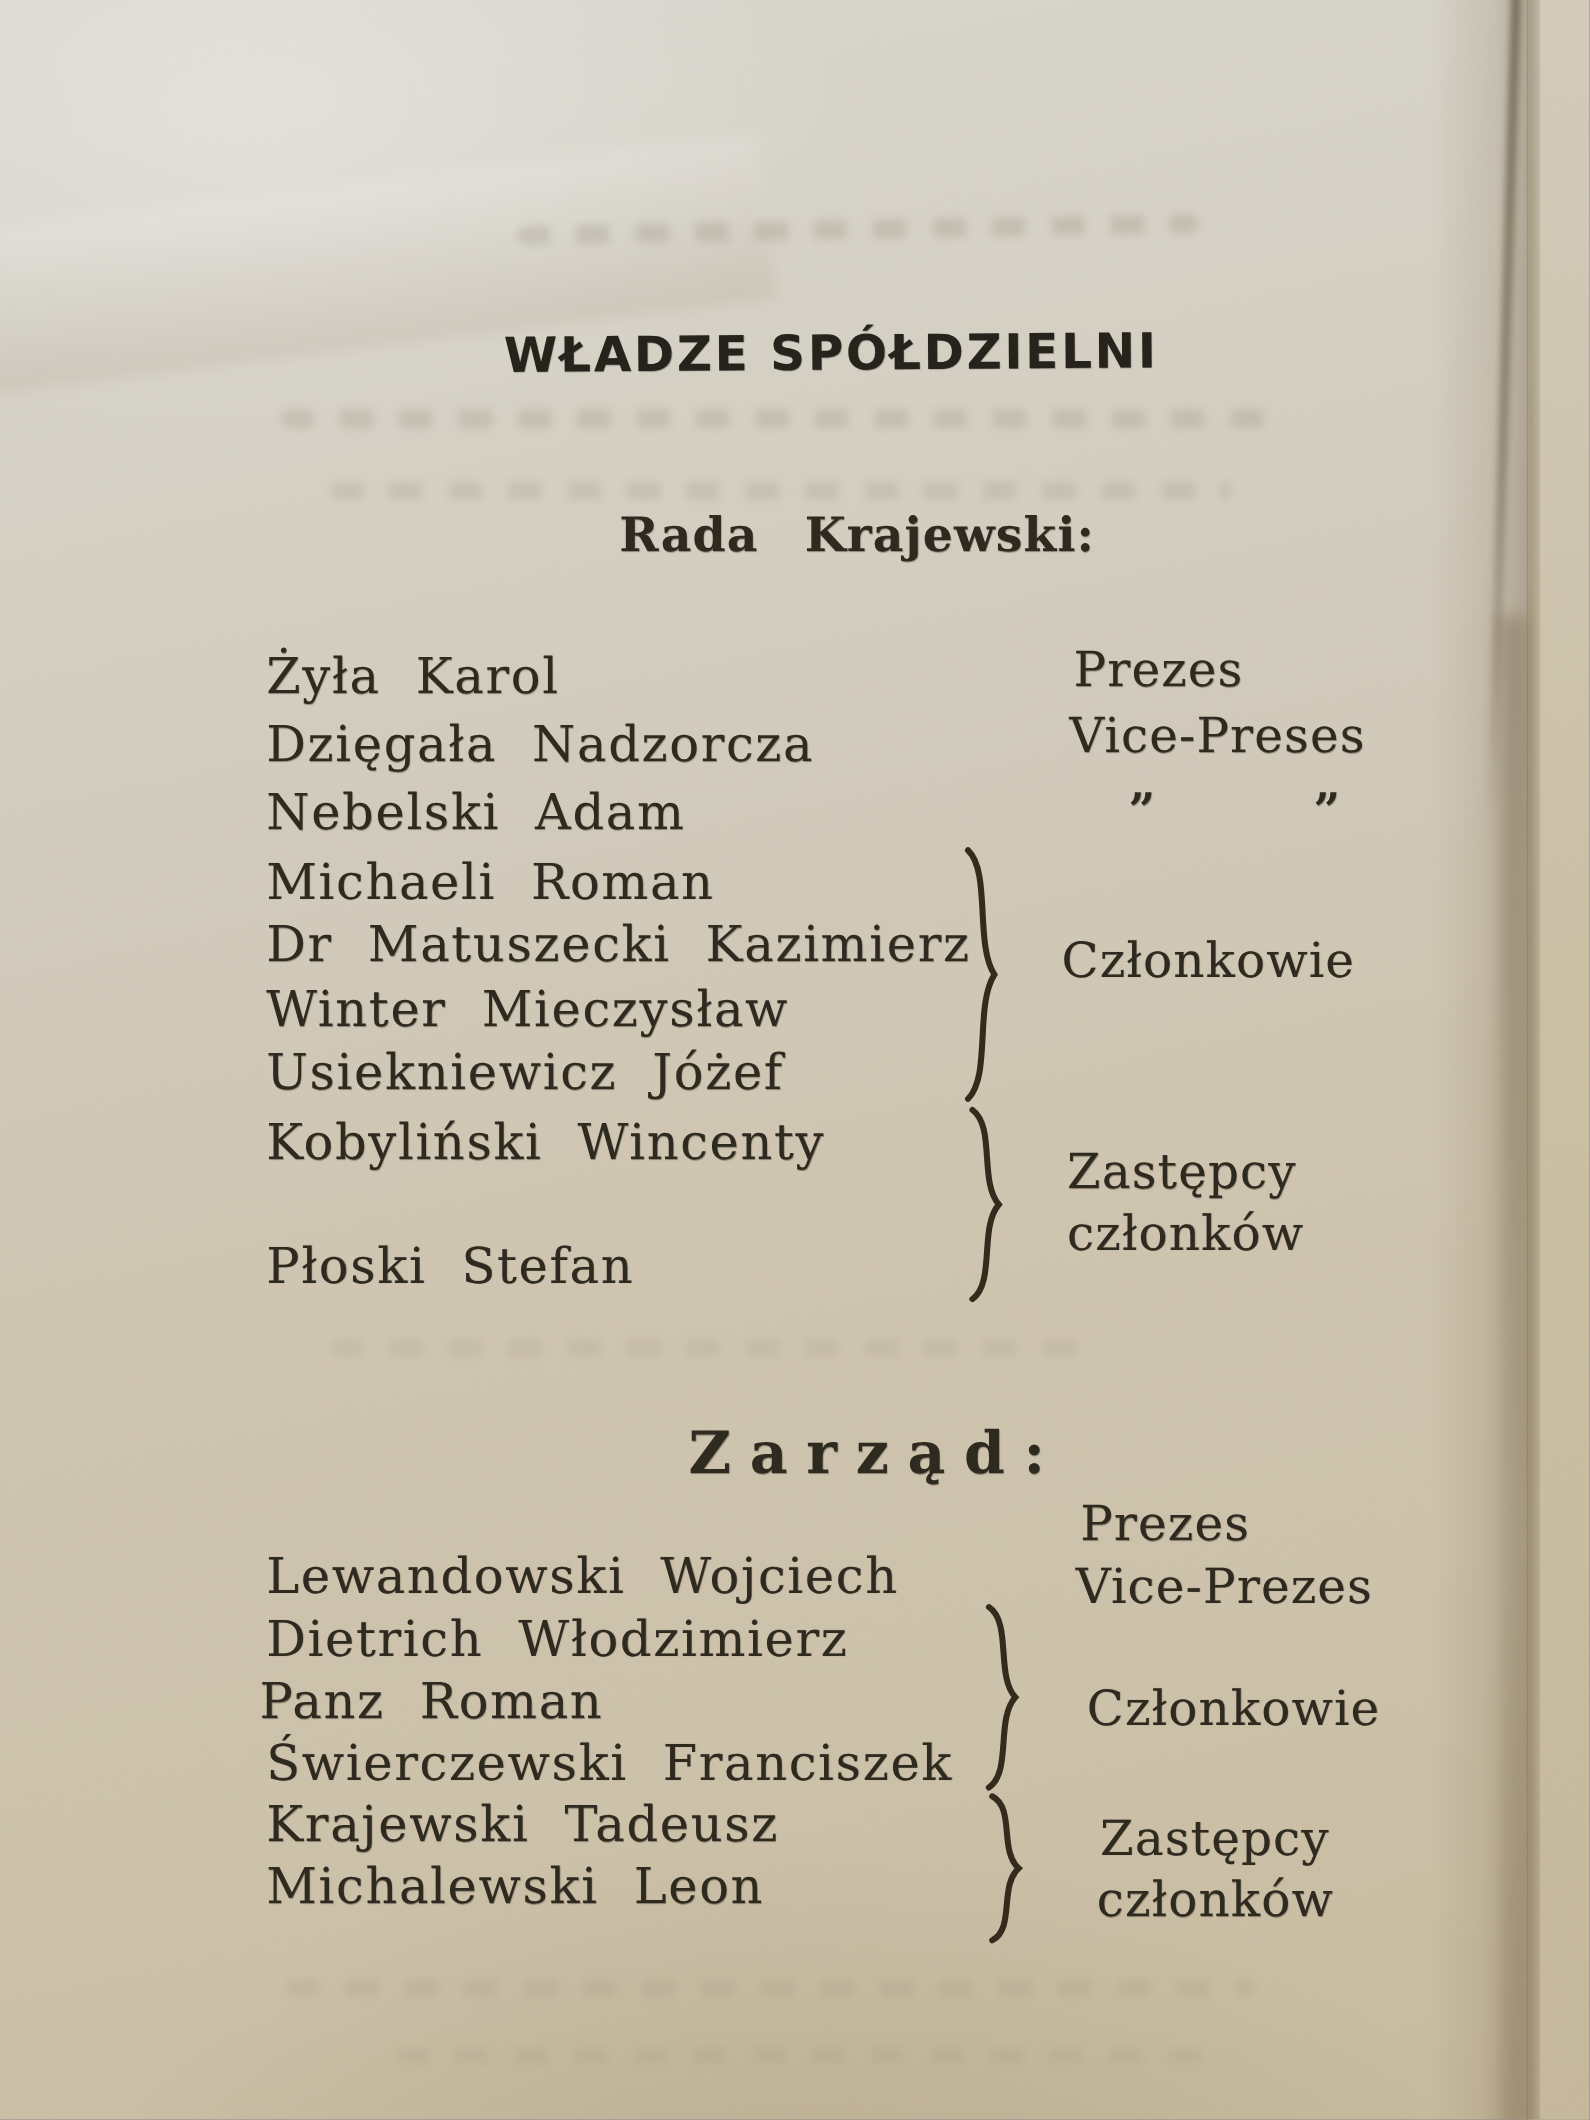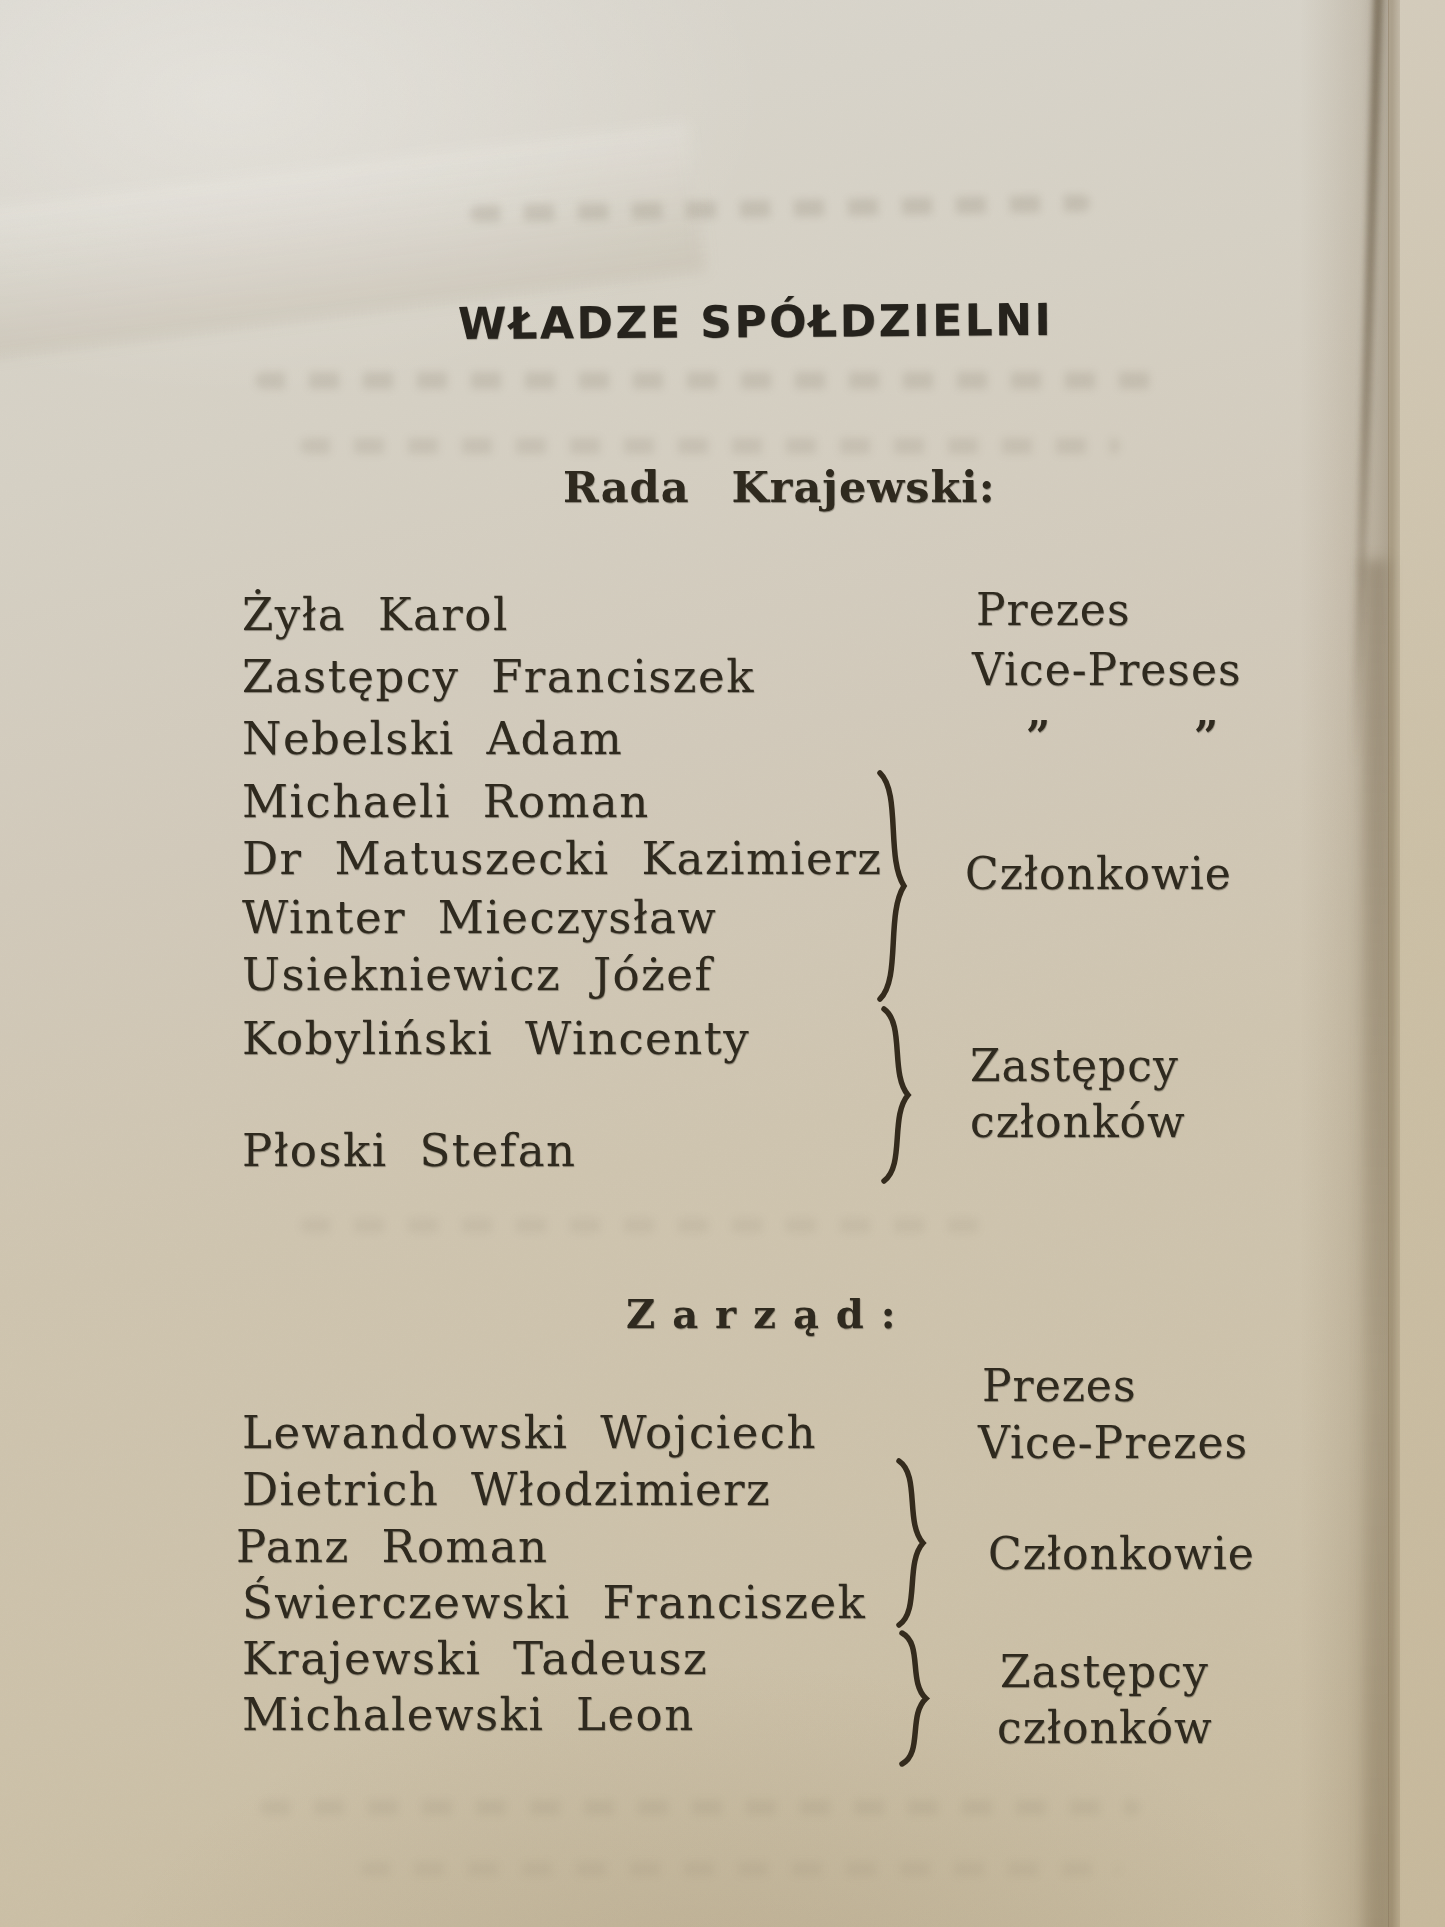--- a/index.html
+++ b/index.html
@@ -32,21 +32,21 @@
     filter:blur(7px); }
   .ghost { position:absolute; border-radius:9px; filter:blur(4px);
     background:repeating-linear-gradient(90deg, rgba(108,98,78,.38) 0 30px, rgba(108,98,78,0) 30px 54px); }
   .noise { position:absolute; inset:0; opacity:.45; }
   
   .t { position:absolute; white-space:nowrap;
        text-shadow:0.5px 0.6px 0.9px rgba(47,42,31,.45); }
   .title { font-family:"DejaVu Sans","Liberation Sans",sans-serif; font-weight:bold;
        font-size:44px; letter-spacing:2.5px; color:#26231d; transform:rotate(-0.4deg); }
   .section-heading { font-weight:bold; font-size:43px; word-spacing:26px; letter-spacing:1px; }
-  .spaced-heading { font-weight:bold; font-size:40px; letter-spacing:17px; }
+  .spaced-heading { font-weight:bold; font-size:53px; letter-spacing:17px; }
   .name { font-size:45px; letter-spacing:1.5px; word-spacing:16px; }
   .role { font-size:44px; letter-spacing:1px; word-spacing:10px; }
   .ditto { font-size:42px; font-weight:bold; }
   .brace { position:absolute; overflow:visible; }
 </style>
 </head>
 <body>
 
 <div class="page">
 
@@ -69,21 +69,21 @@
       <feColorMatrix type="matrix" values="0 0 0 0 0.42  0 0 0 0 0.39  0 0 0 0 0.33  0 0 0 0.09 0"></feColorMatrix>
       </filter>
     <rect width="1445" height="1927" filter="url(#grain)"></rect>
   </svg>
 
   <div class="t title" style="left:458px; top:296px;">WŁADZE SPÓŁDZIELNI</div>
 
   <div class="t section-heading" style="left:563px; top:462px;">Rada Krajewski:</div>
 
   <div class="t name" style="left:242px; top:588px;">Żyła Karol</div>
-  <div class="t name" style="left:242px; top:650px;">Zastępcy Franciszek</div>
+  <div class="t name" style="left:242px; top:650px;">Dzięgała Nadzorcza</div>
   <div class="t name" style="left:242px; top:712px;">Nebelski Adam</div>
   <div class="t name" style="left:242px; top:775px;">Michaeli Roman</div>
   <div class="t name" style="left:242px; top:832px;">Dr Matuszecki Kazimierz</div>
   <div class="t name" style="left:242px; top:891px;">Winter Mieczysław</div>
   <div class="t name" style="left:242px; top:948px;">Usiekniewicz Jóżef</div>
   <div class="t name" style="left:242px; top:1012px;">Kobyliński Wincenty</div>
   <div class="t name" style="left:242px; top:1124px;">Płoski Stefan</div>
 
   <div class="t role" style="left:976px; top:584px;">Prezes</div>
   <div class="t role" style="left:972px; top:644px;">Vice-Preses</div>

